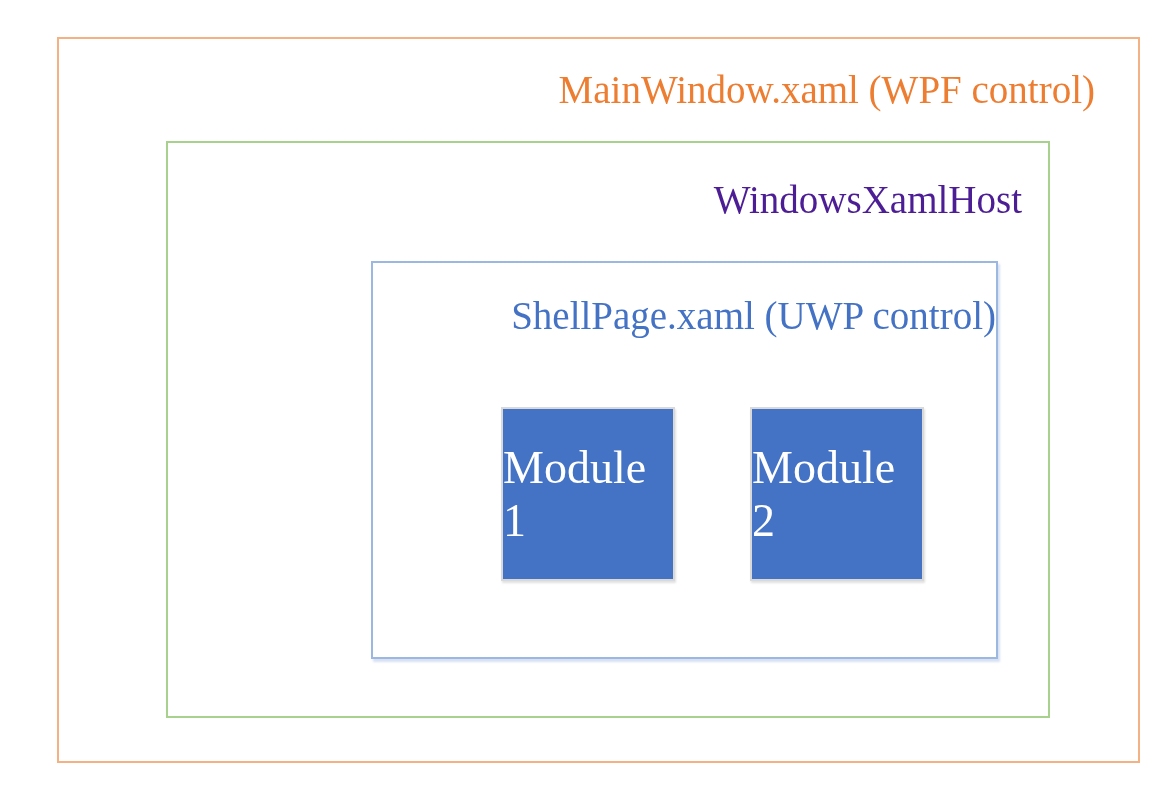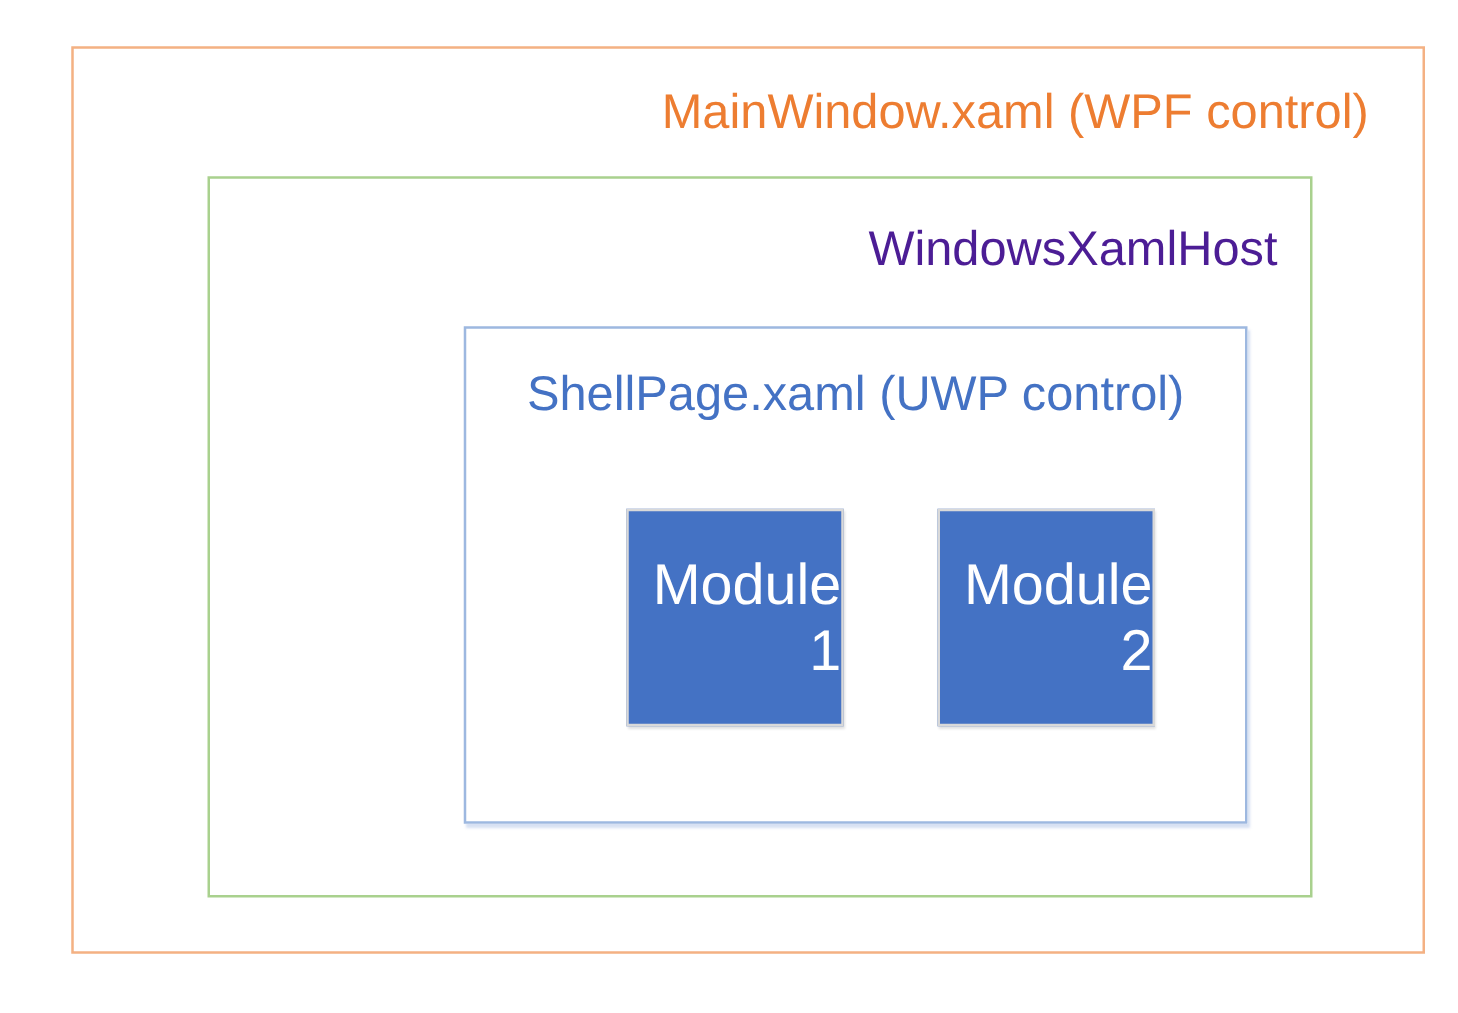--- a/index.html
+++ b/index.html
@@ -12,20 +12,21 @@
     position: relative;
     width: 1166px;
     height: 810px;
     background: #ffffff;
     overflow: hidden;
   }
   .box {
     position: absolute;
     box-sizing: border-box;
     background: transparent;
+    font-family: Liberation Serif, serif;
   }
   .box-mainwindow {
     left: 57px;
     top: 37px;
     width: 1083px;
     height: 726px;
     border: 2px solid #F4B183;
   }
   .box-xamlhost {
     left: 107px;   
@@ -56,36 +57,36 @@
   }
   .title-xamlhost {
     top: 36px;
     right: 26px;
     color: #4c1d95;
   }
   .title-shellpage {
     top: 32px;
     left: 0;
     right: 0;
-    text-align: center;
+    text-align: right;
     color: #4472C4;
   }
   .module {
     position: absolute;
     box-sizing: border-box;
     top: 144px;
     width: 174px;
     height: 174px;
     background: #4472C4;
     border: 2px solid #D9D9D9;
     box-shadow: 1px 2px 2px rgba(0, 0, 0, 0.12);
     color: #ffffff;
     display: flex;
     flex-direction: column;
-    align-items: flex-end;
+    align-items: flex-start;
     justify-content: center;
     text-align: center;
     font-size: 46px;
     line-height: 1.16;
   }
   .module-1 { left: 128px; }  
   .module-2 { left: 377px; }  
   .module-line { display: block; }
 </style>
 </head>

